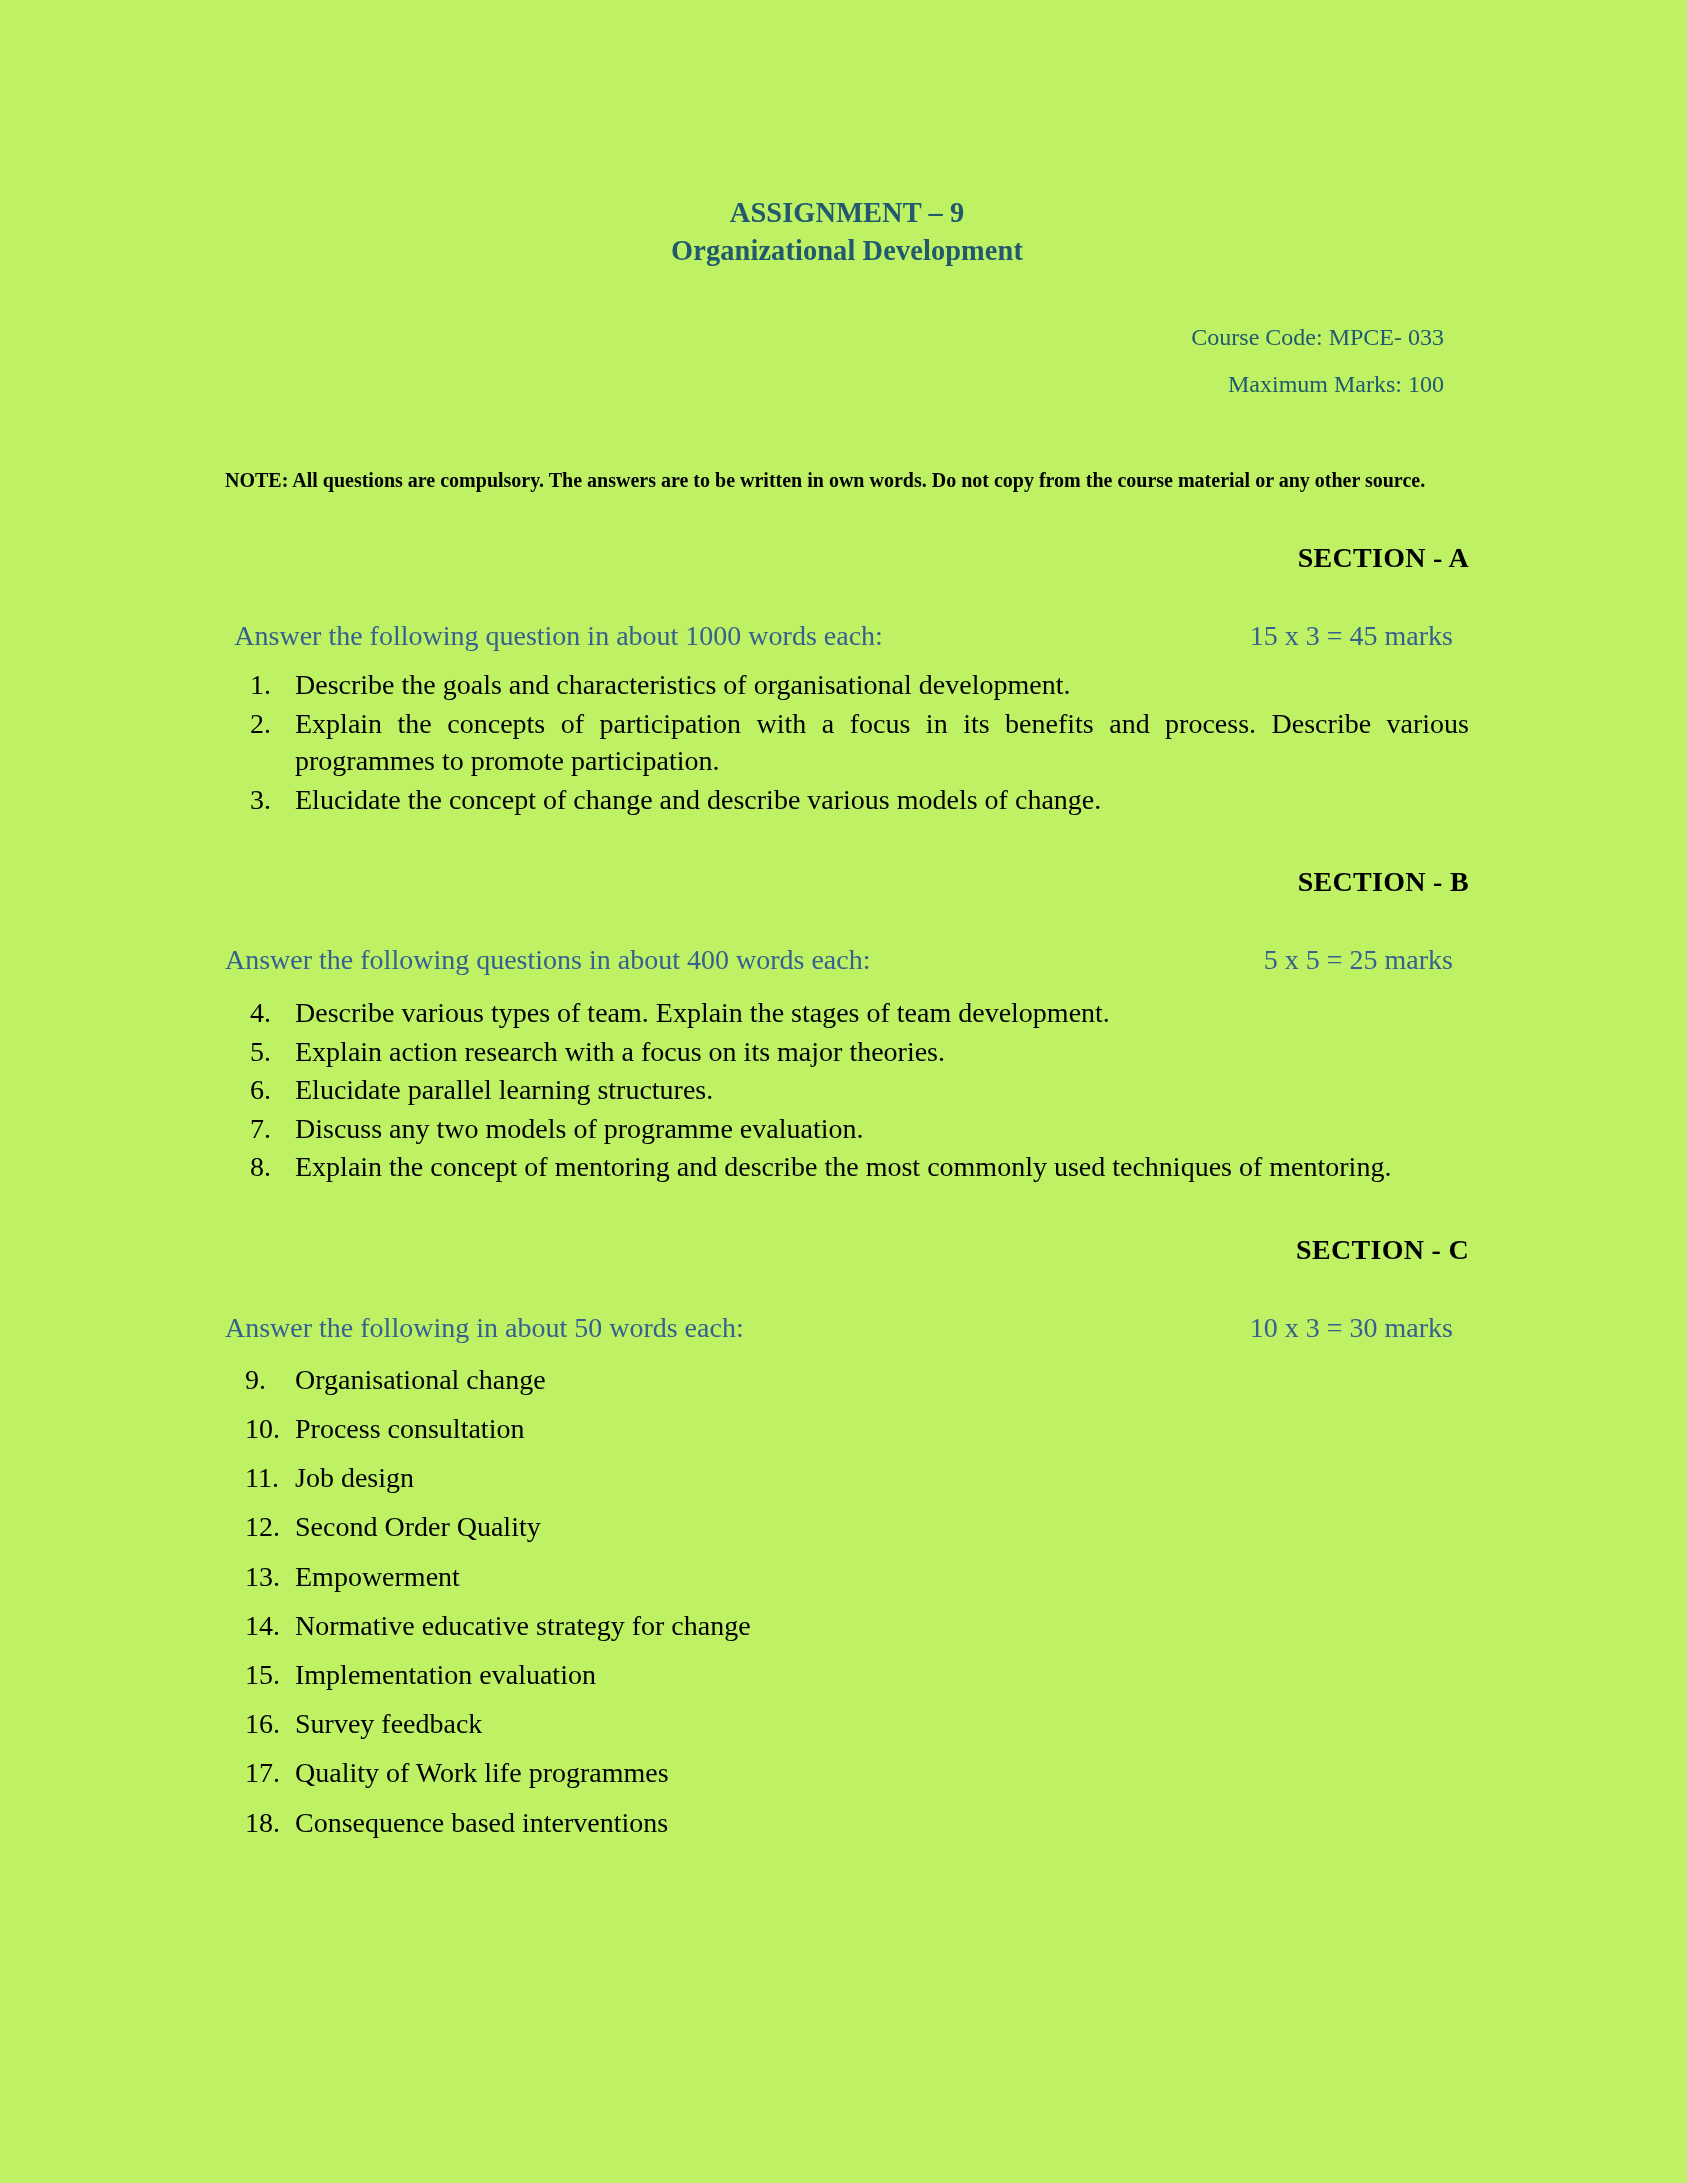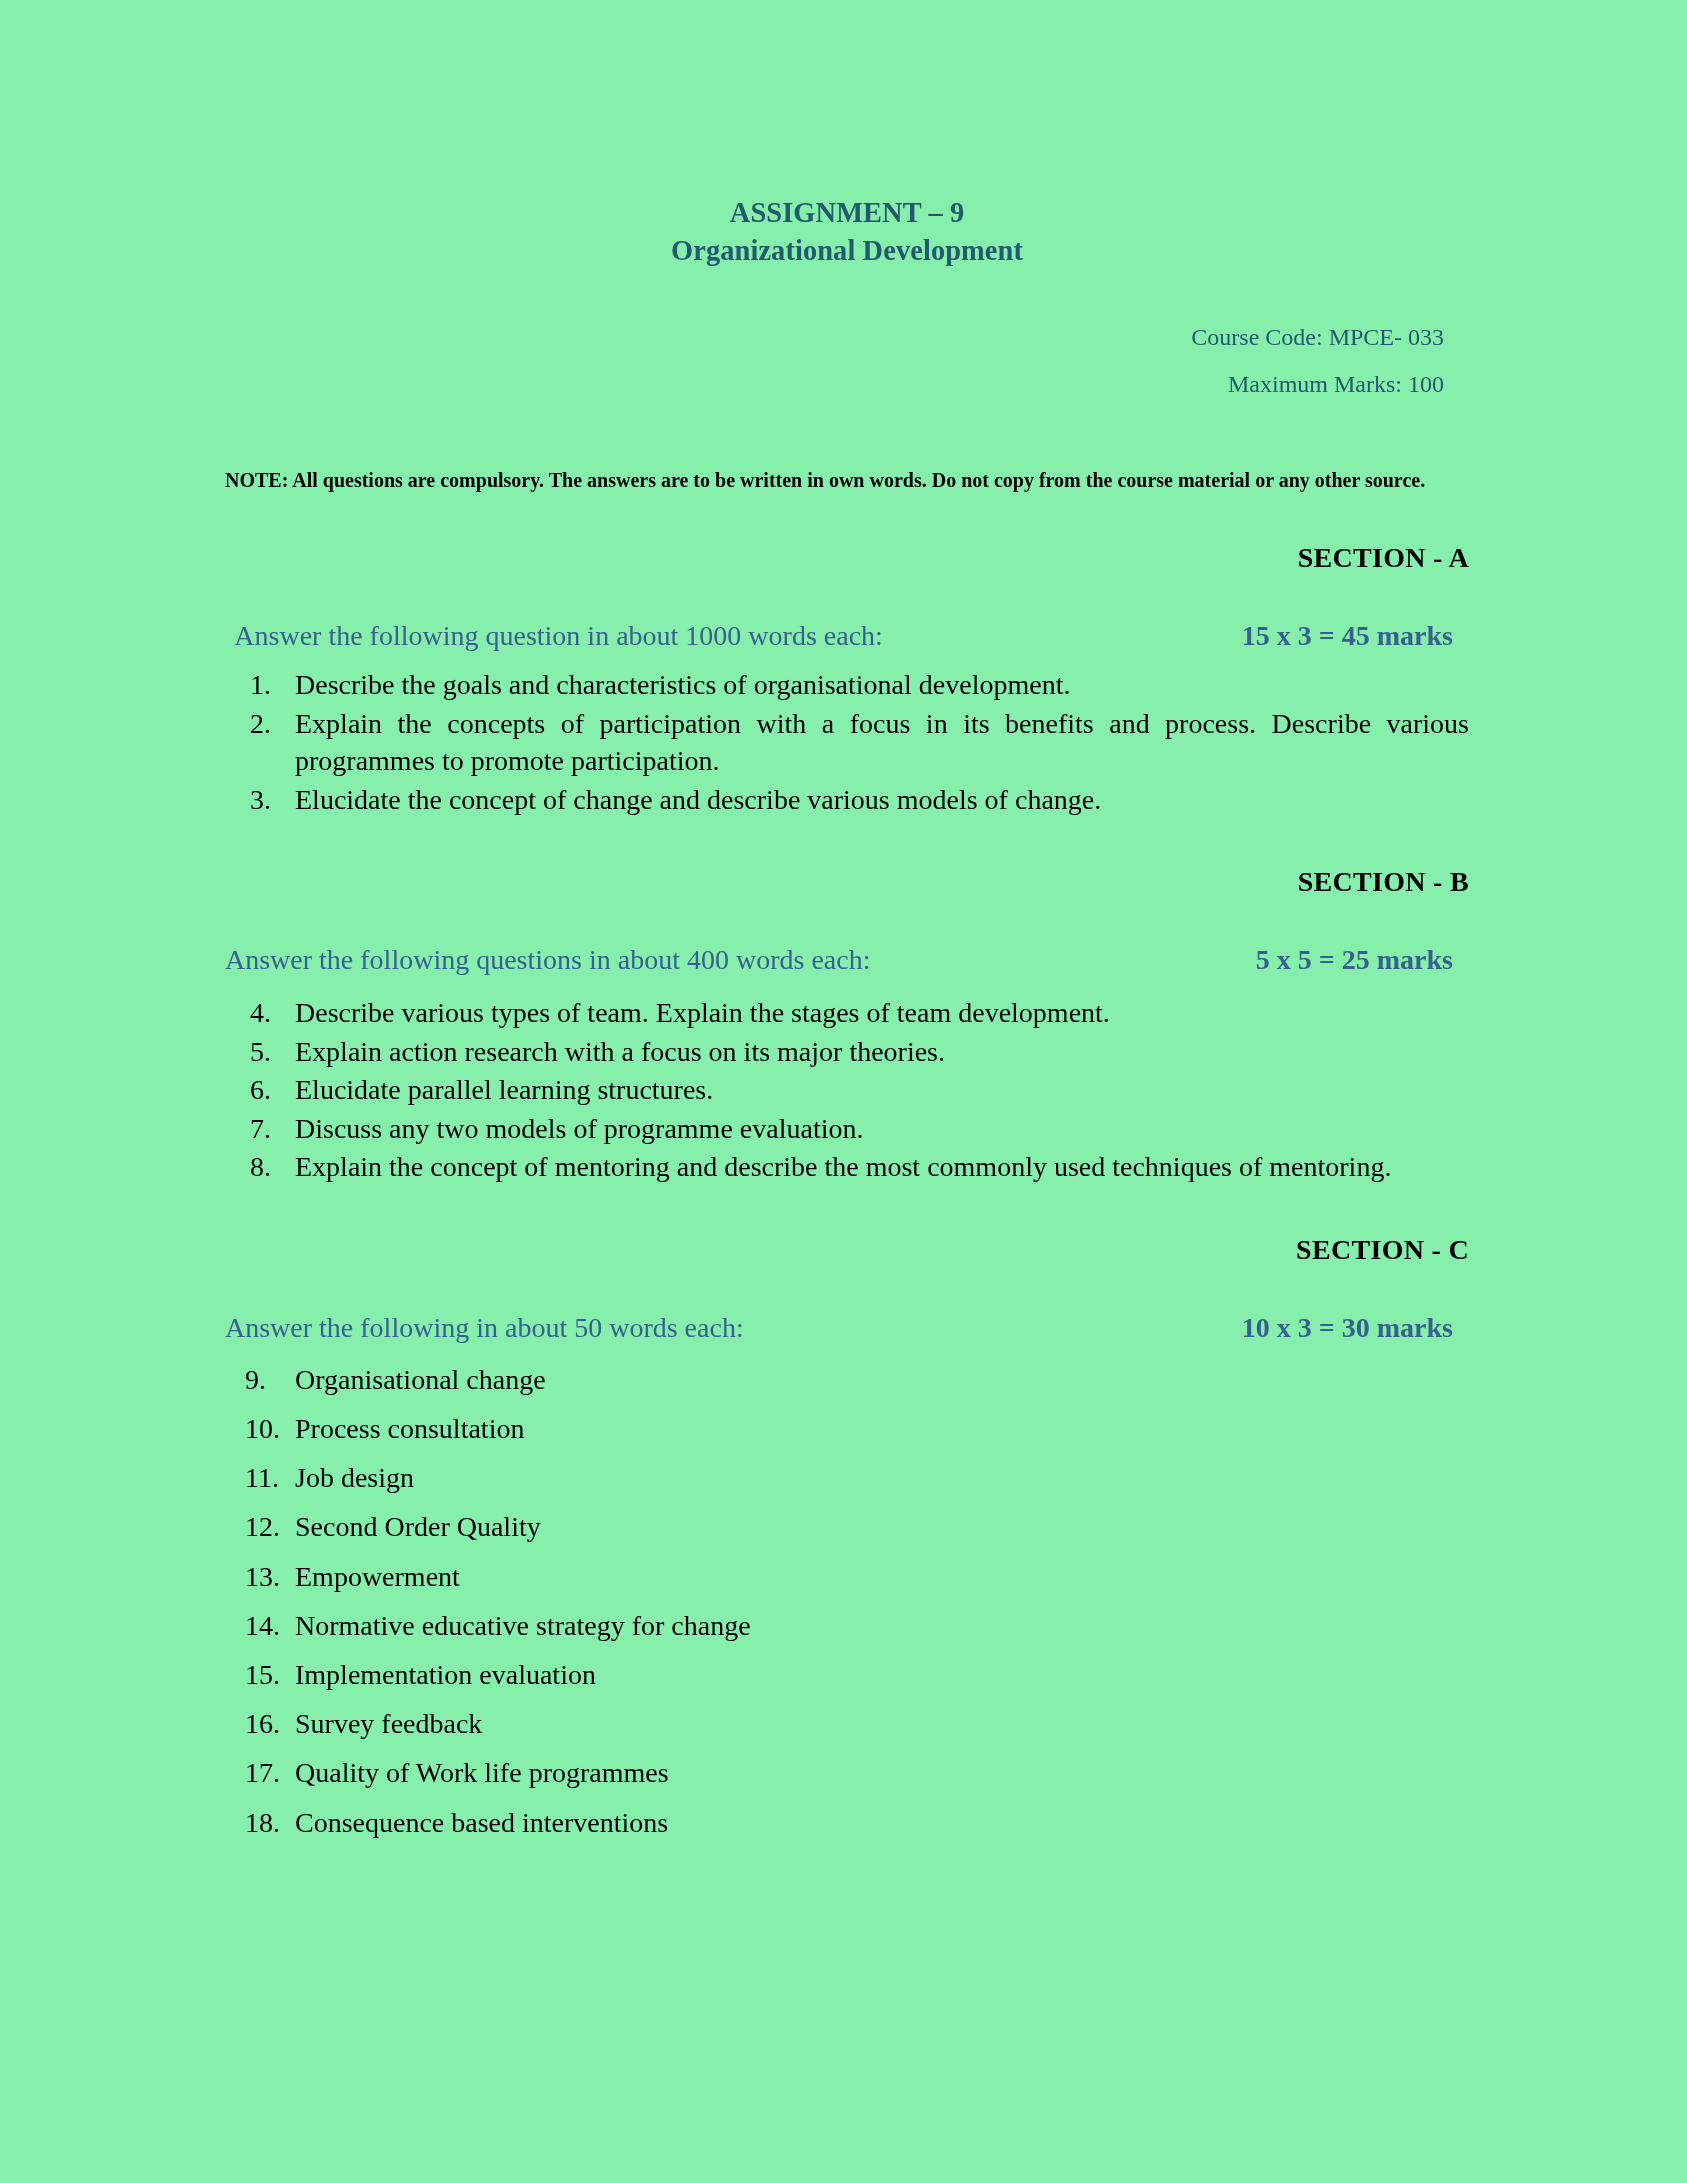--- a/index.html
+++ b/index.html
@@ -14,21 +14,21 @@
     color: #000000;
     -webkit-font-smoothing: antialiased;
   }
 
   .page {
     position: relative;
     width: 1687px;
     height: 2183px;
     box-sizing: border-box;
     padding: 4px;
-    background: #86efac;
+    background: #bef264;
   }
 
   
   .content {
     position: absolute;
     left: 225px;
     top: 0;
     width: 1244px;
   }
 
@@ -88,21 +88,21 @@
     color: #36608f;
     font-size: 28px;
     margin-top: 44px;
     line-height: 1.3;
   }
   .instr-row.indent-sm { padding-left: 9.3px; }
   .instr-row.indent-0 { padding-left: 0px; }
 
   .instr-text { flex: 0 0 auto; }
   .instr-spacer { flex: 1 1 auto; }
-  .instr-marks { flex: 0 0 auto; padding-right: 16px; white-space: nowrap; font-weight: bold; }
+  .instr-marks { flex: 0 0 auto; padding-right: 16px; white-space: nowrap; }
 
   ol.qlist {
     list-style: none;
     margin: 0;
     padding: 0;
     font-size: 28px;
     line-height: 1.33;
     color: #000000;
   }
   ol.qlist.gap-a { margin-top: 12px; }

